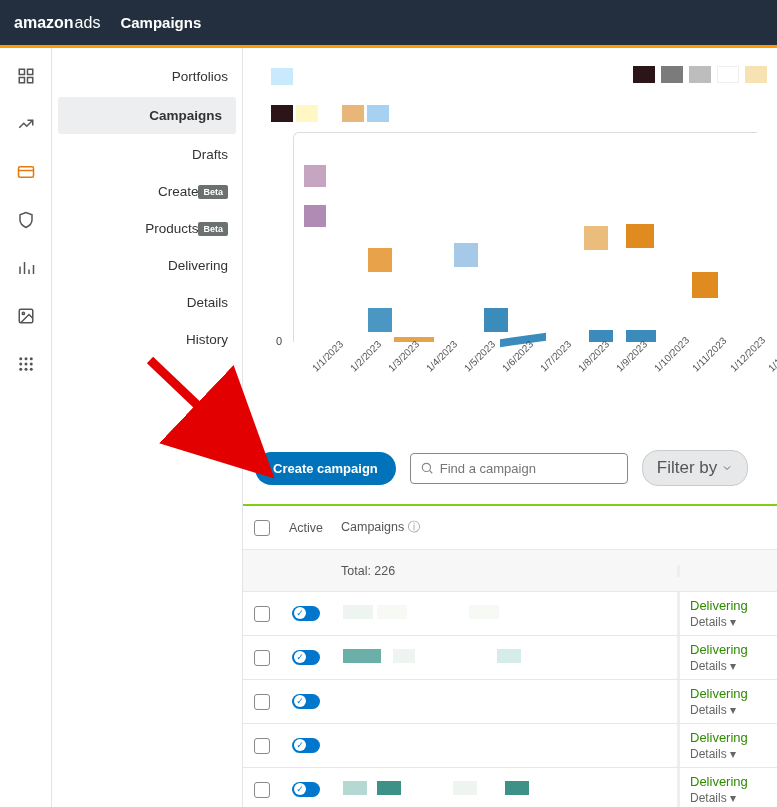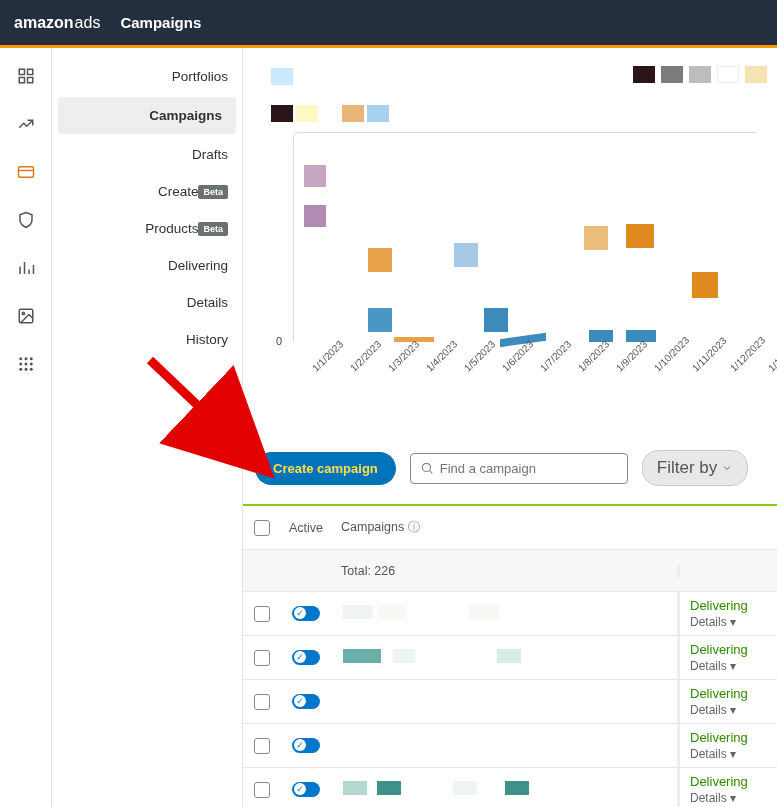--- a/index.html
+++ b/index.html
@@ -20,21 +20,21 @@
 .chartbox{margin:10px 10px 0 10px;border:1px solid #ddd;border-radius:4px;padding:10px 10px 10px 10px;height:330px;position:relative;border-top:none;border-right:none;border-left:none;border-bottom:none}
 .legendtop{display:flex;gap:6px;margin-bottom:20px;margin-left:8px}
 .sw{width:22px;height:17px}
 .legendr{display:flex;gap:6px;position:absolute;right:0;top:8px}
 .plot{position:relative;height:210px;margin-left:30px;margin-top:10px;border:1px solid #ddd;border-radius:6px 0 0 0;border-right:none;border-bottom:none}
 .bar{position:absolute}
 .ylab{position:absolute;left:-18px;font-size:11px;color:#444}
 .xticks{position:absolute;bottom:-24px;left:0;right:0}
 .xt{position:absolute;font-size:10px;color:#555;transform:rotate(-45deg);transform-origin:left top;white-space:nowrap}
 .toolbar{display:flex;gap:14px;padding:10px 12px;margin-top:52px;align-items:center}
-.btn-primary{background:#0073bb;color:#fde047;border:none;border-radius:18px;padding:9px 18px;font-size:13px;font-weight:600;cursor:pointer}
+.btn-primary{background:#0073bb;color:#ffffff;border:none;border-radius:18px;padding:9px 18px;font-size:13px;font-weight:600;cursor:pointer}
 .search{flex:0 0 218px;border:1px solid #888;border-radius:4px;display:flex;align-items:center;padding:7px 9px;gap:6px}
 .search input{border:none;outline:none;font-size:13px;flex:1}
 .filter{background:#e6e8ea;border:1px solid #ccc;border-radius:16px;padding:7px 14px;font-size:17px;color:#555;display:flex;align-items:center;gap:4px;cursor:pointer}
 .table{margin-top:8px;border-top:2px solid #84cc16}
 .trow{display:flex;border-bottom:1px solid #e8e8e8;min-height:42px;align-items:center}
 .th{font-weight:400;font-size:12.5px;color:#555;height:44px}
 .cb-col{width:38px;display:flex;justify-content:center}
 .ac-col{width:50px;display:flex;justify-content:center}
 .cam-col{flex:1;padding:6px 10px;font-size:12.5px;color:#555}
 .st-col{width:100px;padding:6px 10px;font-size:12.5px;border-left:3px solid #eee}

